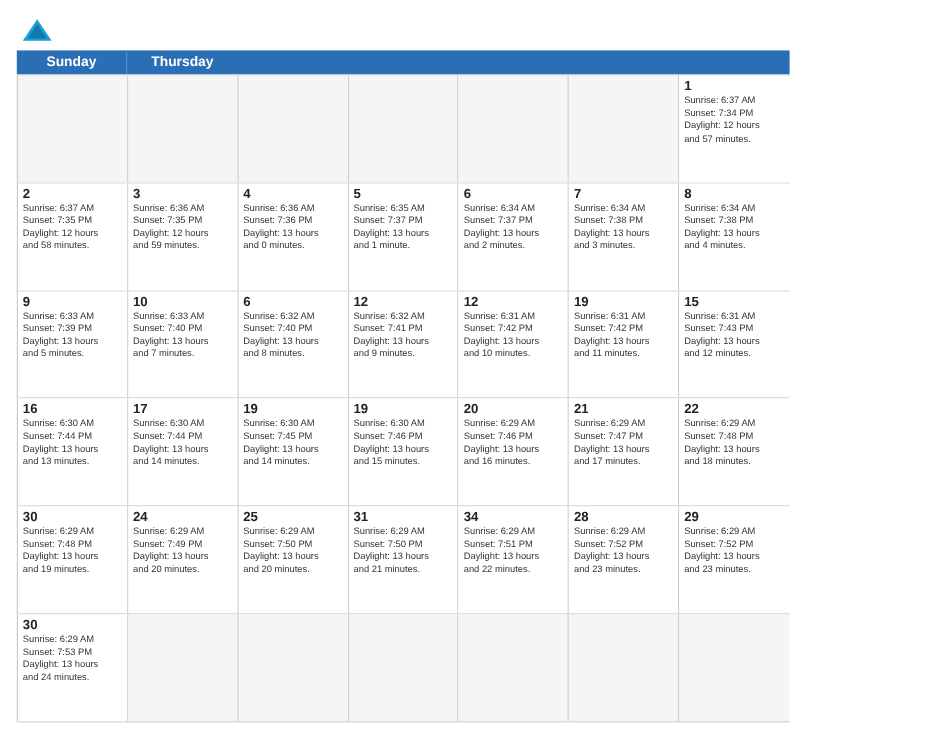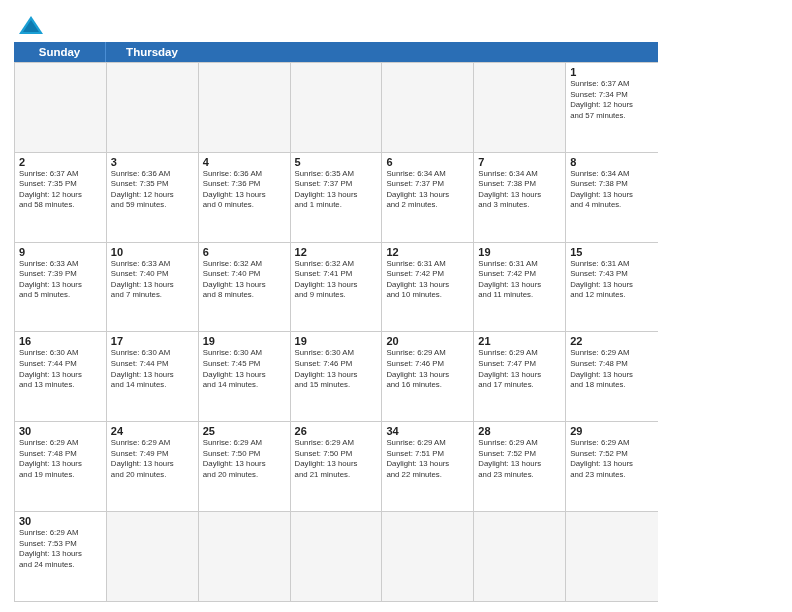--- a/index.html
+++ b/index.html
@@ -323,21 +323,21 @@
 and 20 minutes.</div>
           </div>
           <div class="cal-cell">
             <span class="day-num">25</span>
             <div class="cell-info" style="white-space: pre-line;">Sunrise: 6:29 AM
 Sunset: 7:50 PM
 Daylight: 13 hours
 and 20 minutes.</div>
           </div>
           <div class="cal-cell">
-            <span class="day-num">26</span>
+            <span class="day-num">31</span>
             <div class="cell-info" style="white-space: pre-line;">Sunrise: 6:29 AM
 Sunset: 7:50 PM
 Daylight: 13 hours
 and 21 minutes.</div>
           </div>
           <div class="cal-cell">
             <span class="day-num">34</span>
             <div class="cell-info" style="white-space: pre-line;">Sunrise: 6:29 AM
 Sunset: 7:51 PM
 Daylight: 13 hours

